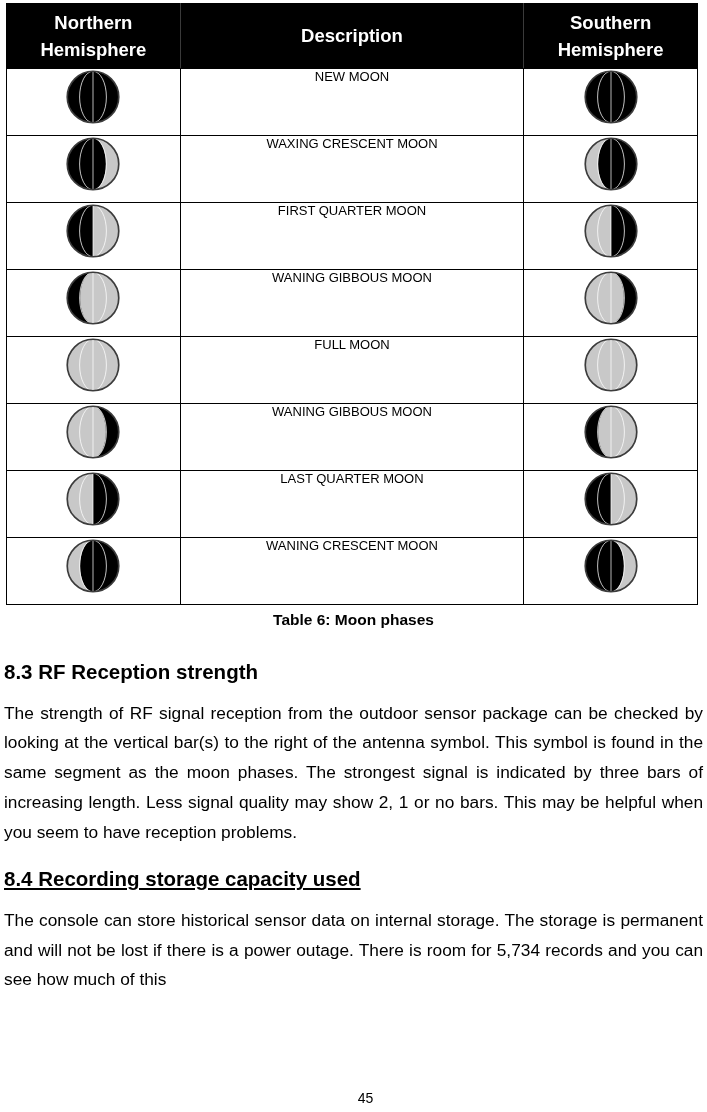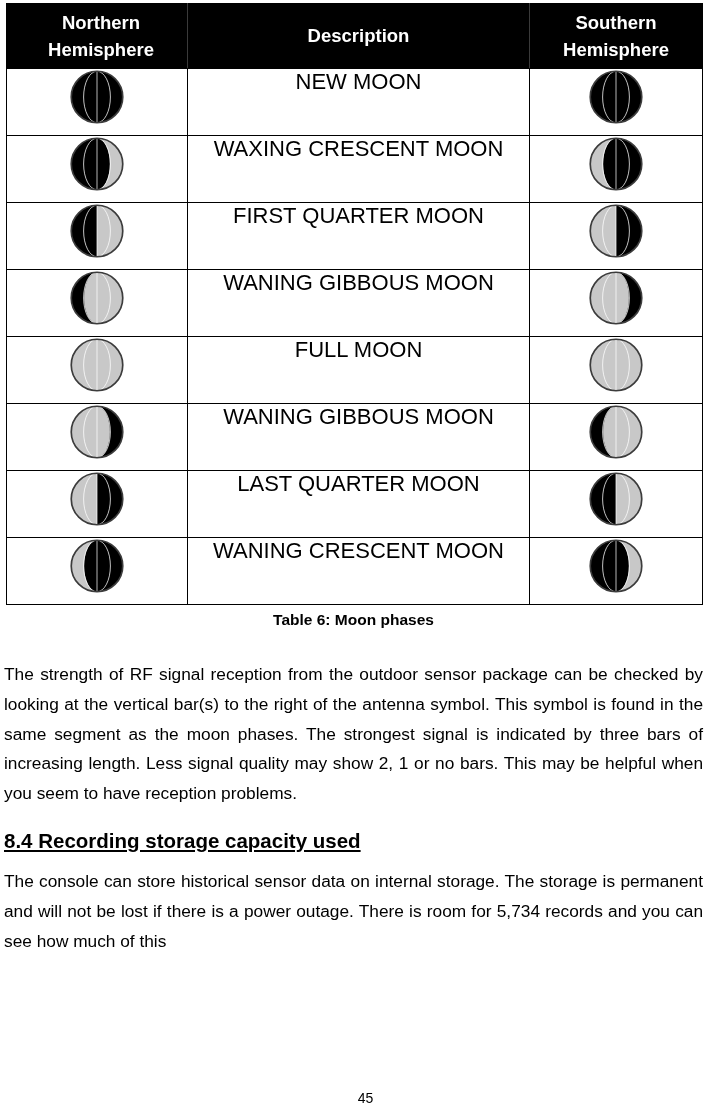--- a/index.html
+++ b/index.html
@@ -44,37 +44,37 @@
     font-weight: bold;
     font-size: 18.5px;
     line-height: 1.48;
     text-align: center;
     vertical-align: middle;
     height: 64px;
     border-color: #000000;
     border-left: 1.6px solid #3a3a3a;
     border-right: 1.6px solid #3a3a3a;
   }
-  .hdr-row th:first-child { border-left: 1.6px solid #000; padding-left: 8px; }
+  .hdr-row th:first-child { border-left: 1.6px solid #000; }
   .hdr-row th:last-child  { border-right: 1.6px solid #000; }
 
   .col-ico { width: 172px; }
   .col-desc { width: 341px; }
 
   .body-row td {
     height: 66px;
     vertical-align: top;
   }
   .cell-icon {
     text-align: center;
     vertical-align: middle;
   }
   .cell-desc {
     text-align: center;
-    font-size: 22px;
+    font-size: 13px;
     padding-top: 8px;
     white-space: nowrap;
   }
 
   .moon-svg {
     display: block;
     margin: 0 auto;
     width: 56px;
     height: 56px;
   }
@@ -335,20 +335,21 @@
               <circle cx="50" cy="50" r="46" fill="none" stroke="#3c3c3c" stroke-width="3"></circle>
             </svg>
           </td>
         </tr>
       </tbody>
   </table>
 
   <div class="table-caption">Table 6: Moon phases</div>
 
   <div class="content">
+    <h2 class="section">8.3 RF Reception strength</h2>
     <p class="para">The strength of RF signal reception from the outdoor sensor package can be checked by looking at the vertical bar(s) to the right of the antenna symbol. This symbol is found in the same segment as the moon phases. The strongest signal is indicated by three bars of increasing length. Less signal quality may show 2, 1 or no bars. This may be helpful when you seem to have reception problems.</p>
 
     <h2 class="section second">8.4 Recording storage capacity used</h2>
     <p class="para">The console can store historical sensor data on internal storage. The storage is permanent and will not be lost if there is a power outage. There is room for 5,734 records and you can see how much of this</p>
   </div>
 
   <div class="page-number">45</div>
 
 </div>
 

